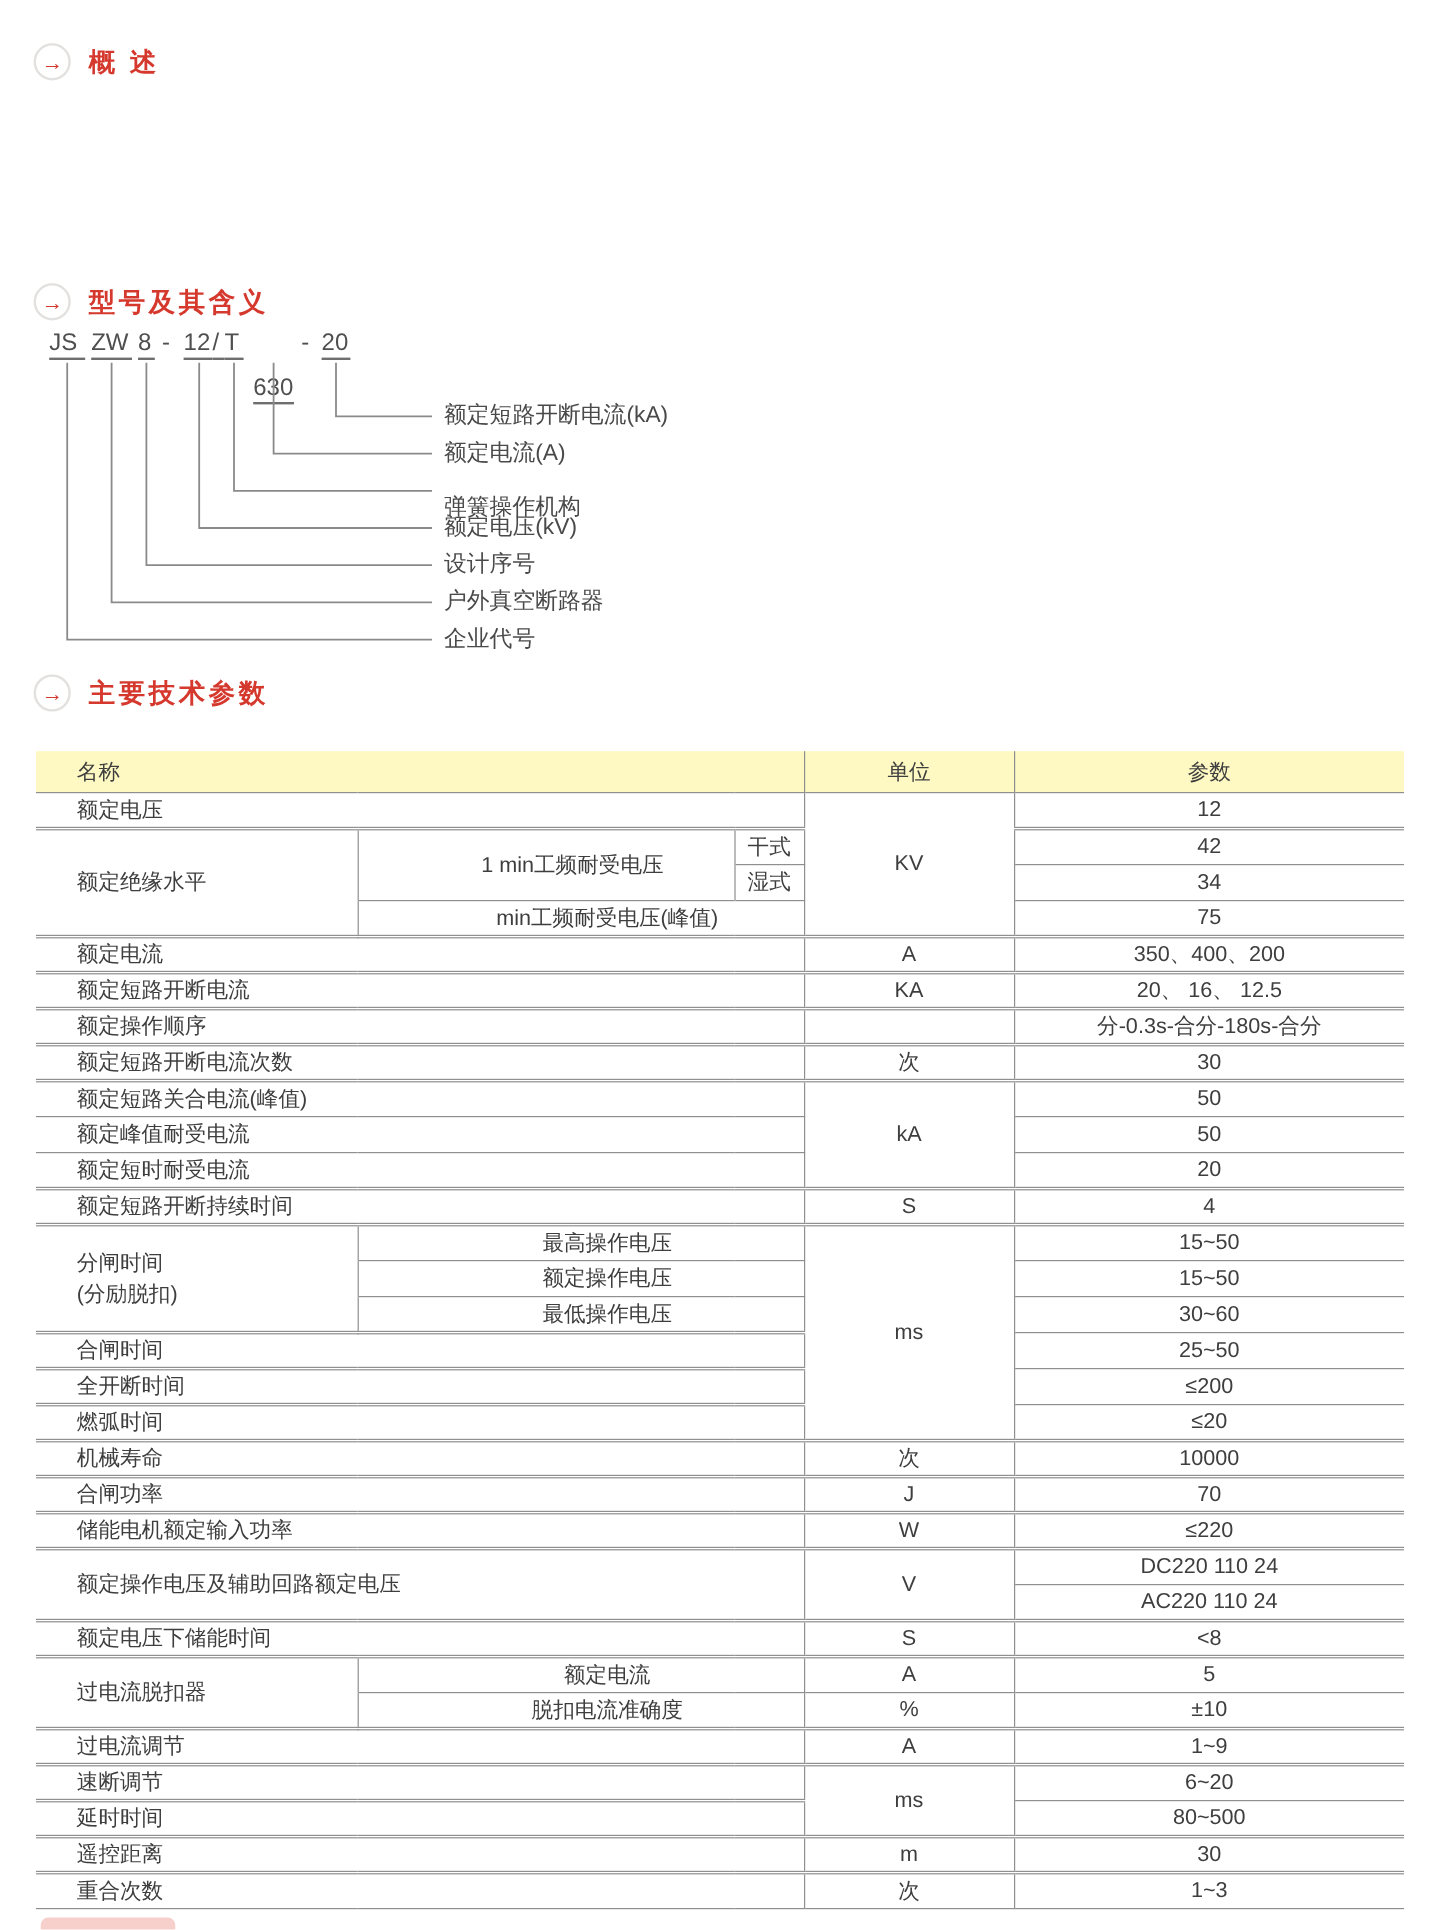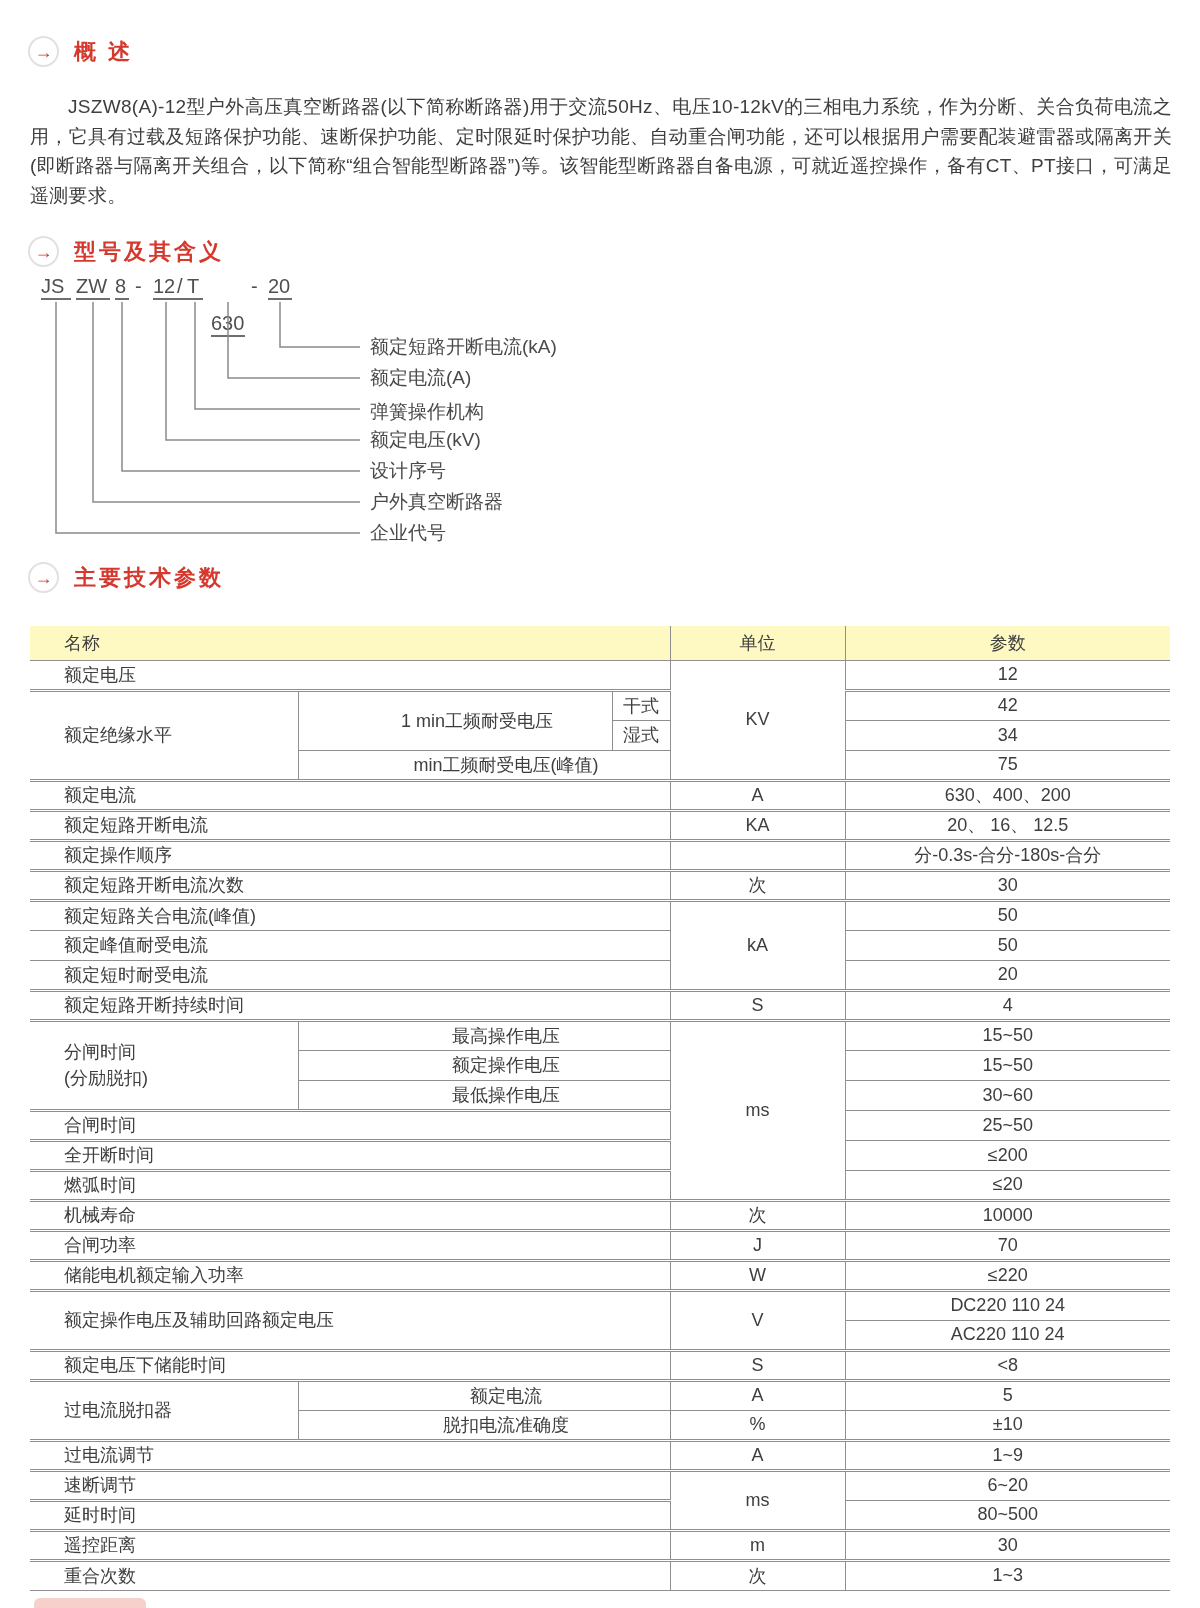--- a/index.html
+++ b/index.html
@@ -46,21 +46,20 @@
 <body>
 
 <div class="page">
 
   <div class="sec-head" style="top:36px;">
     <div class="arrow-circle">
         <span>→</span>
       </div>
     <div class="sec-title">概 述</div>
   </div>
-  <div class="para">JSZW8(A)-12型户外高压真空断路器(以下简称断路器)用于交流50Hz、电压10-12kV的三相电力系统，作为分断、关合负荷电流之用，它具有过载及短路保护功能、速断保护功能、定时限延时保护功能、自动重合闸功能，还可以根据用户需要配装避雷器或隔离开关(即断路器与隔离开关组合，以下简称“组合智能型断路器”)等。该智能型断路器自备电源，可就近遥控操作，备有CT、PT接口，可满足遥测要求。</div>
 
   <div class="sec-head" style="top:236px;">
     <div class="arrow-circle">
         <span>→</span>
       </div>
     <div class="sec-title">型号及其含义</div>
   </div>
 
   <div class="diagram">
     <span class="tok ul" style="left:1px;width:30px;">JS</span>
@@ -81,21 +80,21 @@
         <path d="M155,0 V107 H320"></path>
         <path d="M126,0 V138 H320"></path>
         <path d="M82,0  V169 H320"></path>
         <path d="M53,0  V200 H320"></path>
         <path d="M16,0  V231 H320"></path>
       </g>
     </svg>
 
     <div class="dlabel" style="top:61px;">额定短路开断电流(kA)</div>
     <div class="dlabel" style="top:92px;">额定电流(A)</div>
-    <div class="dlabel" style="top:126px;text-align:right;">弹簧操作机构</div>
+    <div class="dlabel" style="top:137px;text-align:right;">弹簧操作机构</div>
     <div class="dlabel" style="top:154px;">额定电压(kV)</div>
     <div class="dlabel" style="top:185px;">设计序号</div>
     <div class="dlabel" style="top:216px;">户外真空断路器</div>
     <div class="dlabel" style="top:247px;">企业代号</div>
   </div>
 
   <div class="sec-head" style="top:562px;">
     <div class="arrow-circle">
         <span>→</span>
       </div>
@@ -135,21 +134,21 @@
       <td class="bt1">34</td>
     </tr>
     <tr>
       <td colspan="2" class="sb bt1">min工频耐受电压(峰值)</td>
       <td class="bt1">75</td>
     </tr>
 
     <tr>
       <td colspan="3" class="nm bt2">额定电流</td>
       <td class="un bt2">A</td>
-      <td class="bt2">630、400、200</td>
+      <td class="bt2">350、400、200</td>
     </tr>
     <tr>
       <td colspan="3" class="nm bt2">额定短路开断电流</td>
       <td class="un bt2">KA</td>
       <td class="bt2">20、 16、 12.5</td>
     </tr>
     <tr>
       <td colspan="3" class="nm bt2">额定操作顺序</td>
       <td class="un bt2"></td>
       <td class="bt2">分-0.3s-合分-180s-合分</td>

